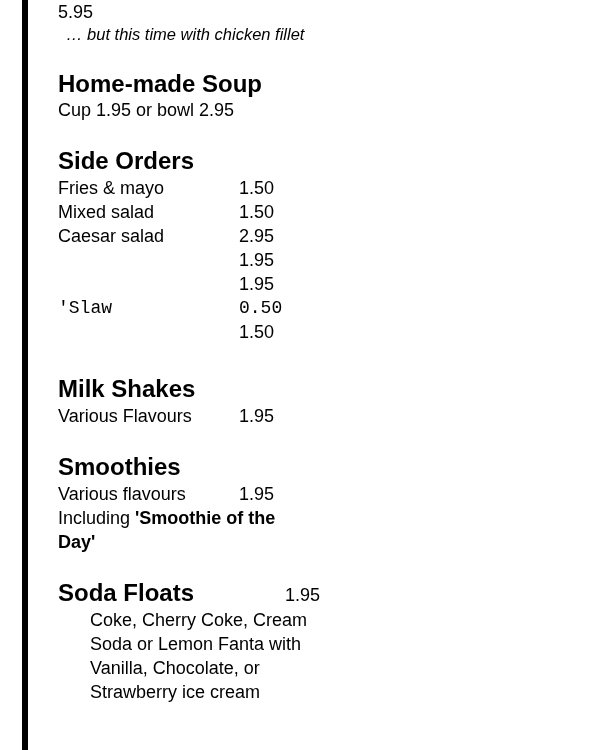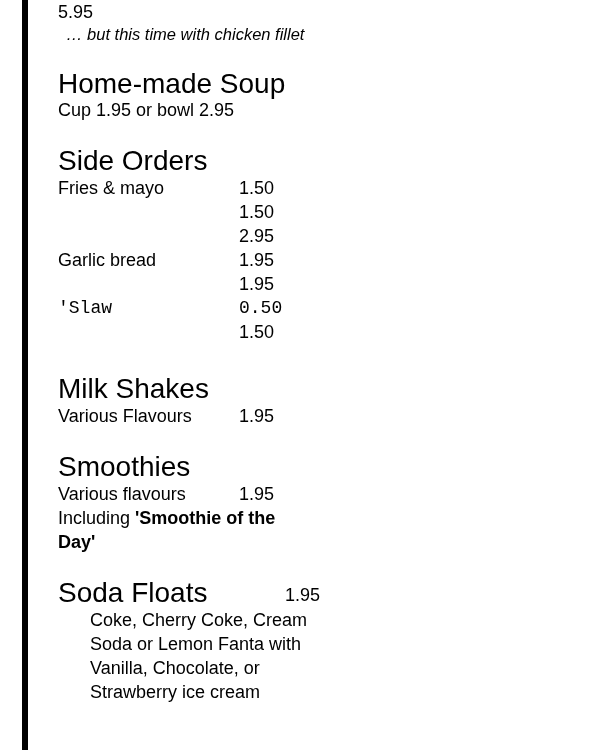--- a/index.html
+++ b/index.html
@@ -5,21 +5,21 @@
     html, body { margin: 0; padding: 0; background: #ffffff; }
     body {
       width: 600px; height: 750px; overflow: hidden; position: relative;
       font-family: "Liberation Sans", sans-serif; color: #000;
     }
     .bar { position: absolute; left: 22px; top: 0; width: 6px; height: 750px; background: #000; }
     .content { position: absolute; left: 58px; top: 0; width: 280px; }
     .abs { position: absolute; left: 0; white-space: nowrap; }
     .txt { font-size: 18px; line-height: 24px; }
     .ital { font-style: italic; font-size: 16.5px; line-height: 22px; margin-left: 8px; }
-    .h { font-size: 28px; font-weight: normal; line-height: 28px; }
+    .h { font-size: 24px; font-weight: bold; line-height: 28px; }
     .row { position: absolute; left: 0; font-size: 18px; line-height: 24px; white-space: nowrap; }
     .row .price { position: absolute; left: 181px; }
     .wrap { position: absolute; left: 0; width: 250px; font-size: 18px; line-height: 24px; }
   </style>
 </head>
 <body>
 
 <div class="bar"></div>
 
 <div class="content">
@@ -30,27 +30,28 @@
   <div class="abs h" style="top:70px;">Home-made Soup</div>
   <div class="abs txt" style="top:98px;text-align:center;">Cup 1.95  or bowl 2.95</div>
 
   <div class="abs h" style="top:147px;">Side Orders</div>
   <div>
     <div class="row" style="top:176px;">
       <span>Fries &amp; mayo</span>
       <span class="price">1.50</span>
     </div>
     <div class="row" style="top:200px;">
+      <span>Mixed salad</span>
       <span class="price">1.50</span>
     </div>
     <div class="row" style="top:224px;">
+      <span>Caesar salad</span>
       <span class="price">2.95</span>
     </div>
     <div class="row" style="top:248px;">
-      <span>Garlic bread</span>
       <span class="price">1.95</span>
     </div>
     <div class="row" style="top:272px;">
       <span class="price">1.95</span>
     </div>
     <div class="row" style="top:296px;font-family:Liberation Mono, monospace;">
       <span>'Slaw</span>
       <span class="price">0.50</span>
     </div>
     <div class="row" style="top:320px;">

